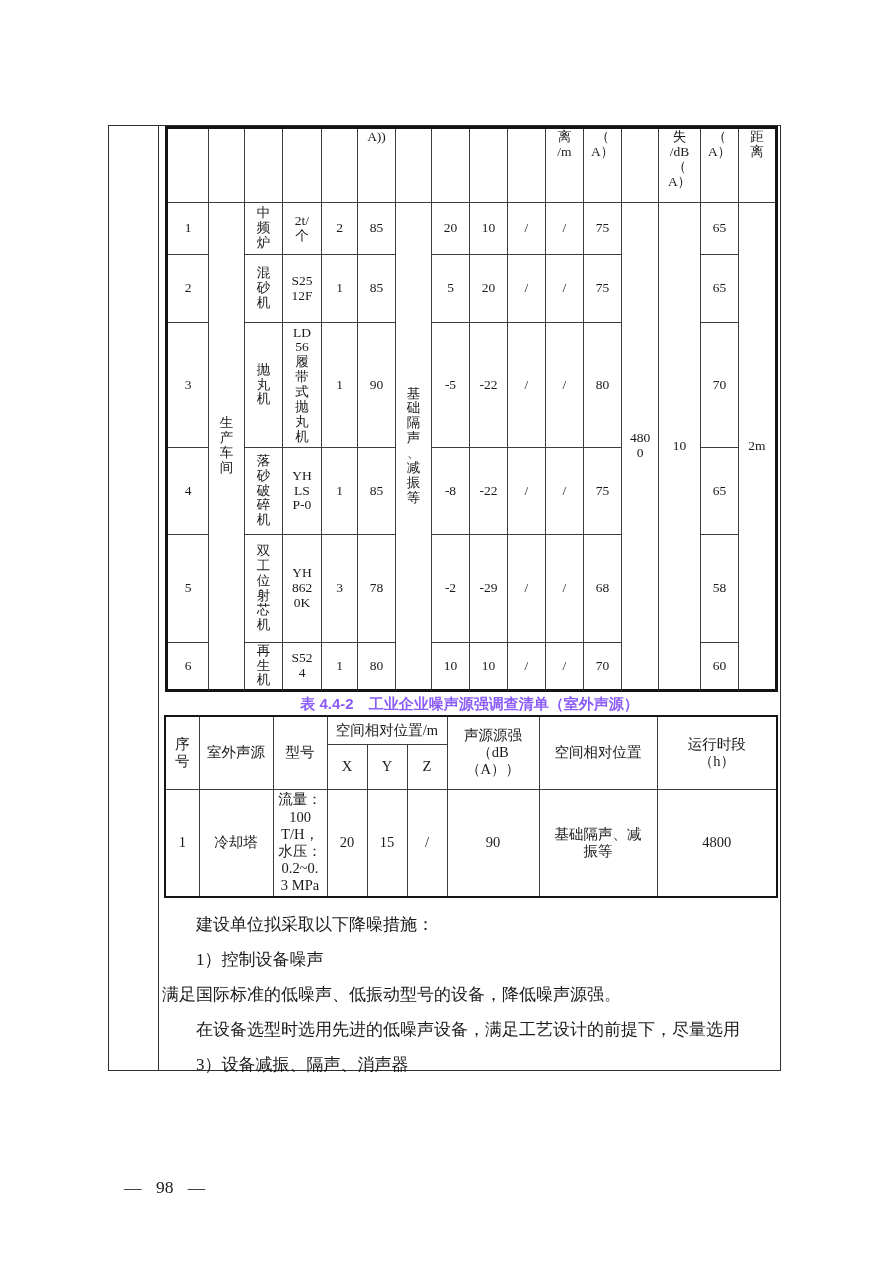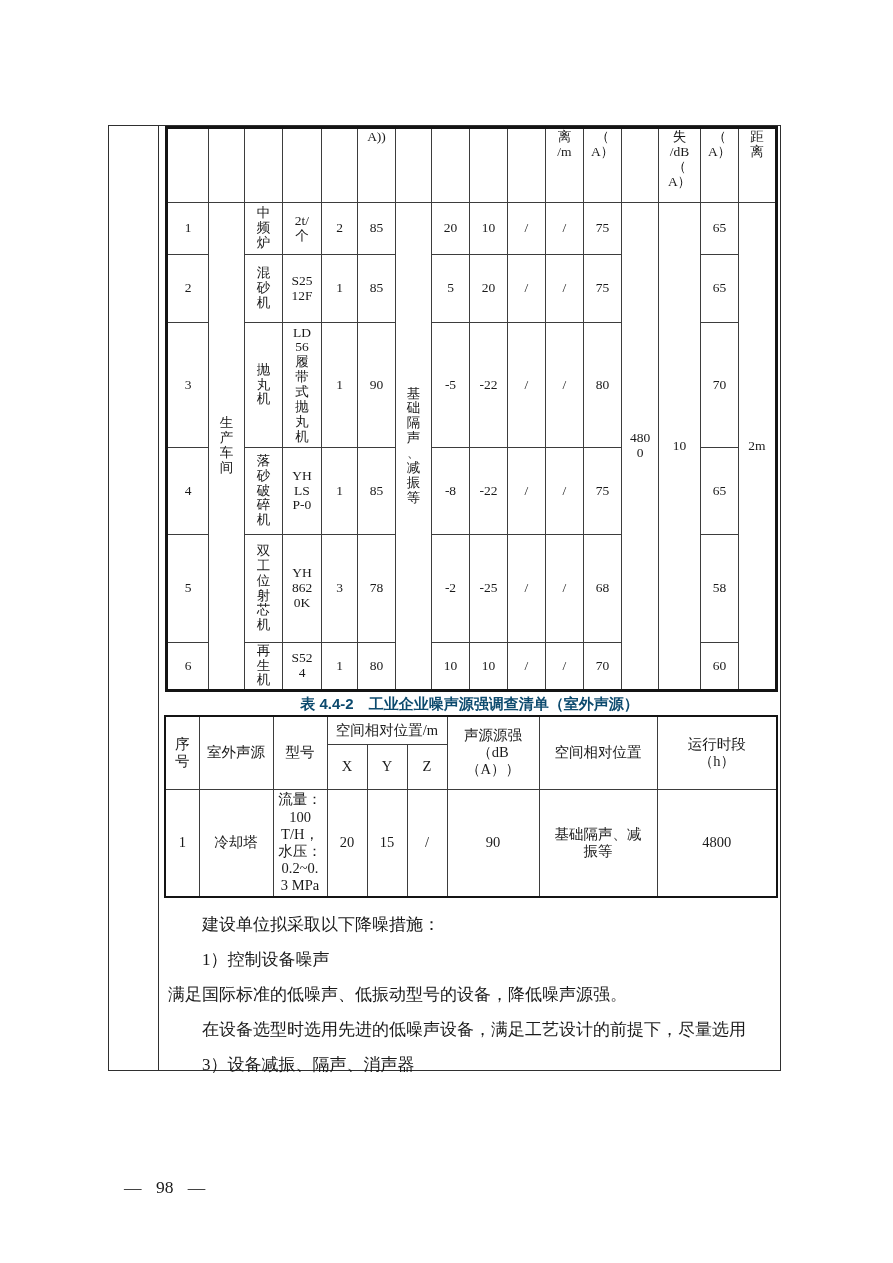--- a/index.html
+++ b/index.html
@@ -20,28 +20,28 @@
     white-space:pre-line;padding:0;overflow:hidden;
     font-family:"Liberation Serif","DejaVu Serif",serif;
   }
   
   .t1{width:610px;margin-left:6px;border:3px solid #141414;}
   .t1 td{font-size:13.5px;line-height:1.1;}
   .t1 tr.hdr td{vertical-align:top;padding-top:1px;}
   
   .t2title{
     text-align:center;font-weight:bold;font-size:15px;line-height:21px;
-    margin:1px 0 1px 0;color:#0c4a6e;
+    margin:1px 0 1px 0;color:#8b5cf6;
     font-family:"Liberation Sans","DejaVu Sans",sans-serif;
   }
   
   .t2{width:612px;margin-left:5px;border:2px solid #141414;}
   .t2 td{font-size:14.5px;line-height:1.18;}
   
-  .paras{margin:9px 4px 0 9px;font-size:17px;}
+  .paras{margin:9px 4px 0 3px;font-size:17px;}
   .pline{line-height:35px;white-space:pre-line;}
   .indent{text-indent:2em;}
   .pageno{
     position:absolute;left:116px;top:1177px;font-size:17.5px;
     word-spacing:10px;color:#1a1a1a;margin-left:8px;
   }
 </style>
 </head>
 <body>
 
@@ -190,21 +190,21 @@
 位
 射
 芯
 机</td>
         <td>YH
 862
 0K</td>
         <td>3</td>
         <td>78</td>
         <td>-2</td>
-        <td>-25</td>
+        <td>-29</td>
         <td>/</td>
         <td>/</td>
         <td>68</td>
         <td>58</td>
       </tr>
       <tr style="height:48px">
         <td>6</td>
         <td>再
 生
 机</td>

